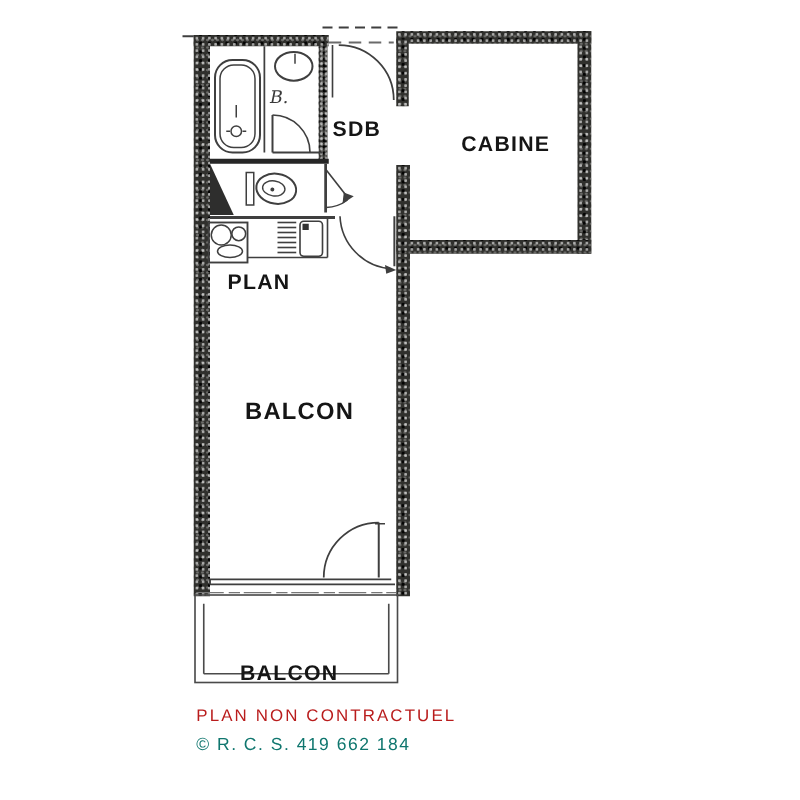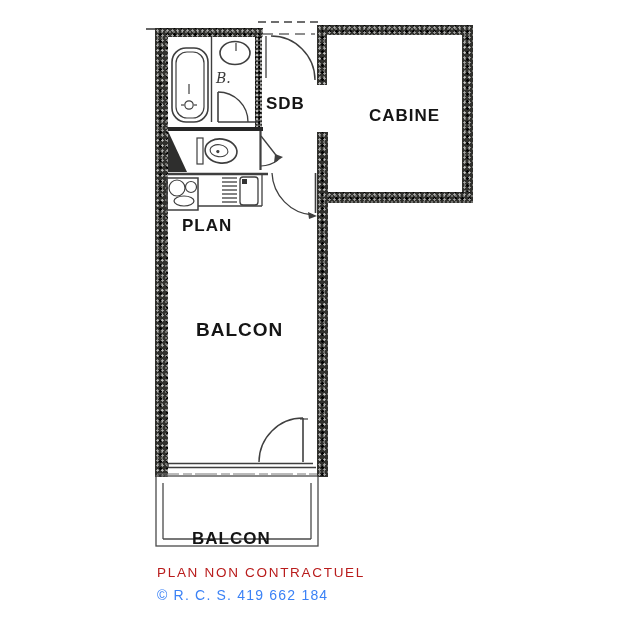--- a/index.html
+++ b/index.html
@@ -35,21 +35,21 @@
   .label-cabine{left:356px;top:106px;font-size:17px;margin-left:13px;}
   .label-kitch{left:182px;top:216px;font-size:17px;}
   .label-sejour{left:196px;top:319px;font-size:19px;}
   .label-balcon{left:192px;top:500px;font-size:17px;margin-top:29px;}
   .label-b{
     position:absolute;left:216px;top:70px;font-size:14px;color:#3a3a3a;
     font-family:"DejaVu Serif", serif;font-style:italic;font-weight:normal;letter-spacing:0;
   }
   .footer-line{position:absolute;white-space:nowrap;}
   .footer-disclaimer{left:157px;top:565px;font-size:13.5px;color:#b91c1c;letter-spacing:1.7px;}
-  .footer-registration{left:157px;top:587px;font-size:14px;color:#3b82f6;letter-spacing:1.2px;}
+  .footer-registration{left:157px;top:587px;font-size:14px;color:#0f766e;letter-spacing:1.2px;}
 </style>
 </head>
 <body>
 
 <div class="canvas">
 
   <div class="wall wall-left"></div>
   <div class="wall wall-top-bath"></div>
   <div class="wall wall-top-cabine"></div>
   <div class="wall wall-right-cabine"></div>

